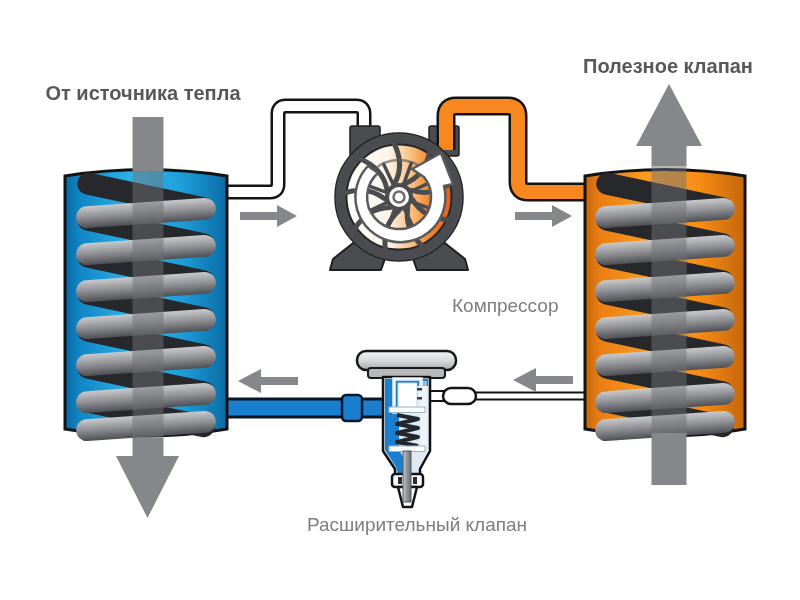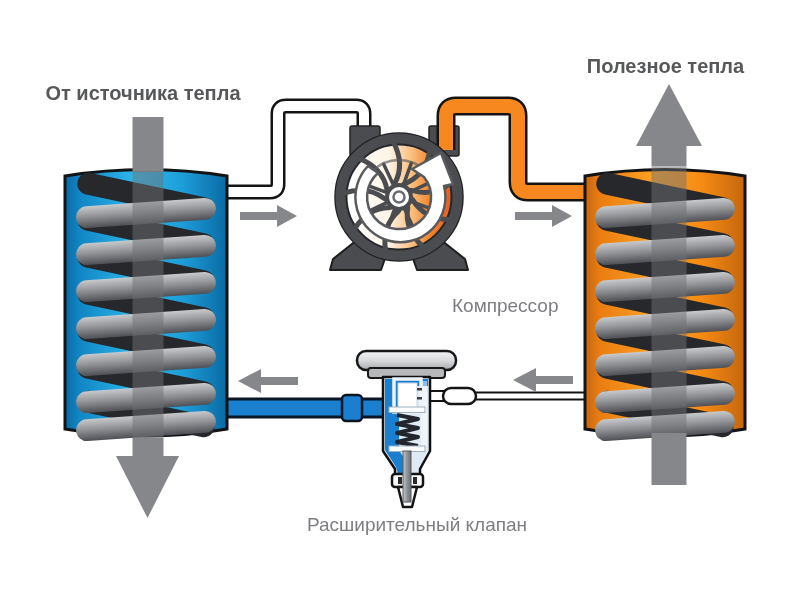--- a/index.html
+++ b/index.html
@@ -190,16 +190,16 @@
       <rect x="389" y="446" width="36" height="5.5" fill="#fbfcfd" stroke="#9fb0bd" stroke-width="1"></rect>
       <rect x="392" y="474" width="31" height="13" rx="3" fill="#ffffff" stroke="#131416" stroke-width="2.5"></rect>
       <path d="M 398,487 L 417,487 L 412,507 L 403,507 Z" fill="#ffffff" stroke="#131416" stroke-width="2.5" stroke-linejoin="round"></path>
       <rect x="403" y="451" width="8" height="51" fill="url(#rodGrad)" stroke="#55565a" stroke-width="1"></rect>
       <rect x="398" y="477" width="4" height="7" fill="#2a2b2f"></rect>
       <rect x="413" y="477" width="4" height="7" fill="#2a2b2f"></rect>
     </g>
   </svg>
 
   <div class="lbl bold" style="left:40px;top:82px;width:206px;text-align:center;">От источника тепла</div>
-  <div class="lbl bold" style="left:583px;top:55px;width:165px;text-align:center;">Полезное тепла</div>
+  <div class="lbl bold" style="left:583px;top:55px;width:165px;text-align:center;">Полезное клапан</div>
   <div class="lbl reg" style="left:452px;top:296px;">Компрессор</div>
   <div class="lbl reg" style="left:277px;top:515px;width:280px;text-align:center;">Расширительный клапан</div>
 </div>
 
 </body></html>

